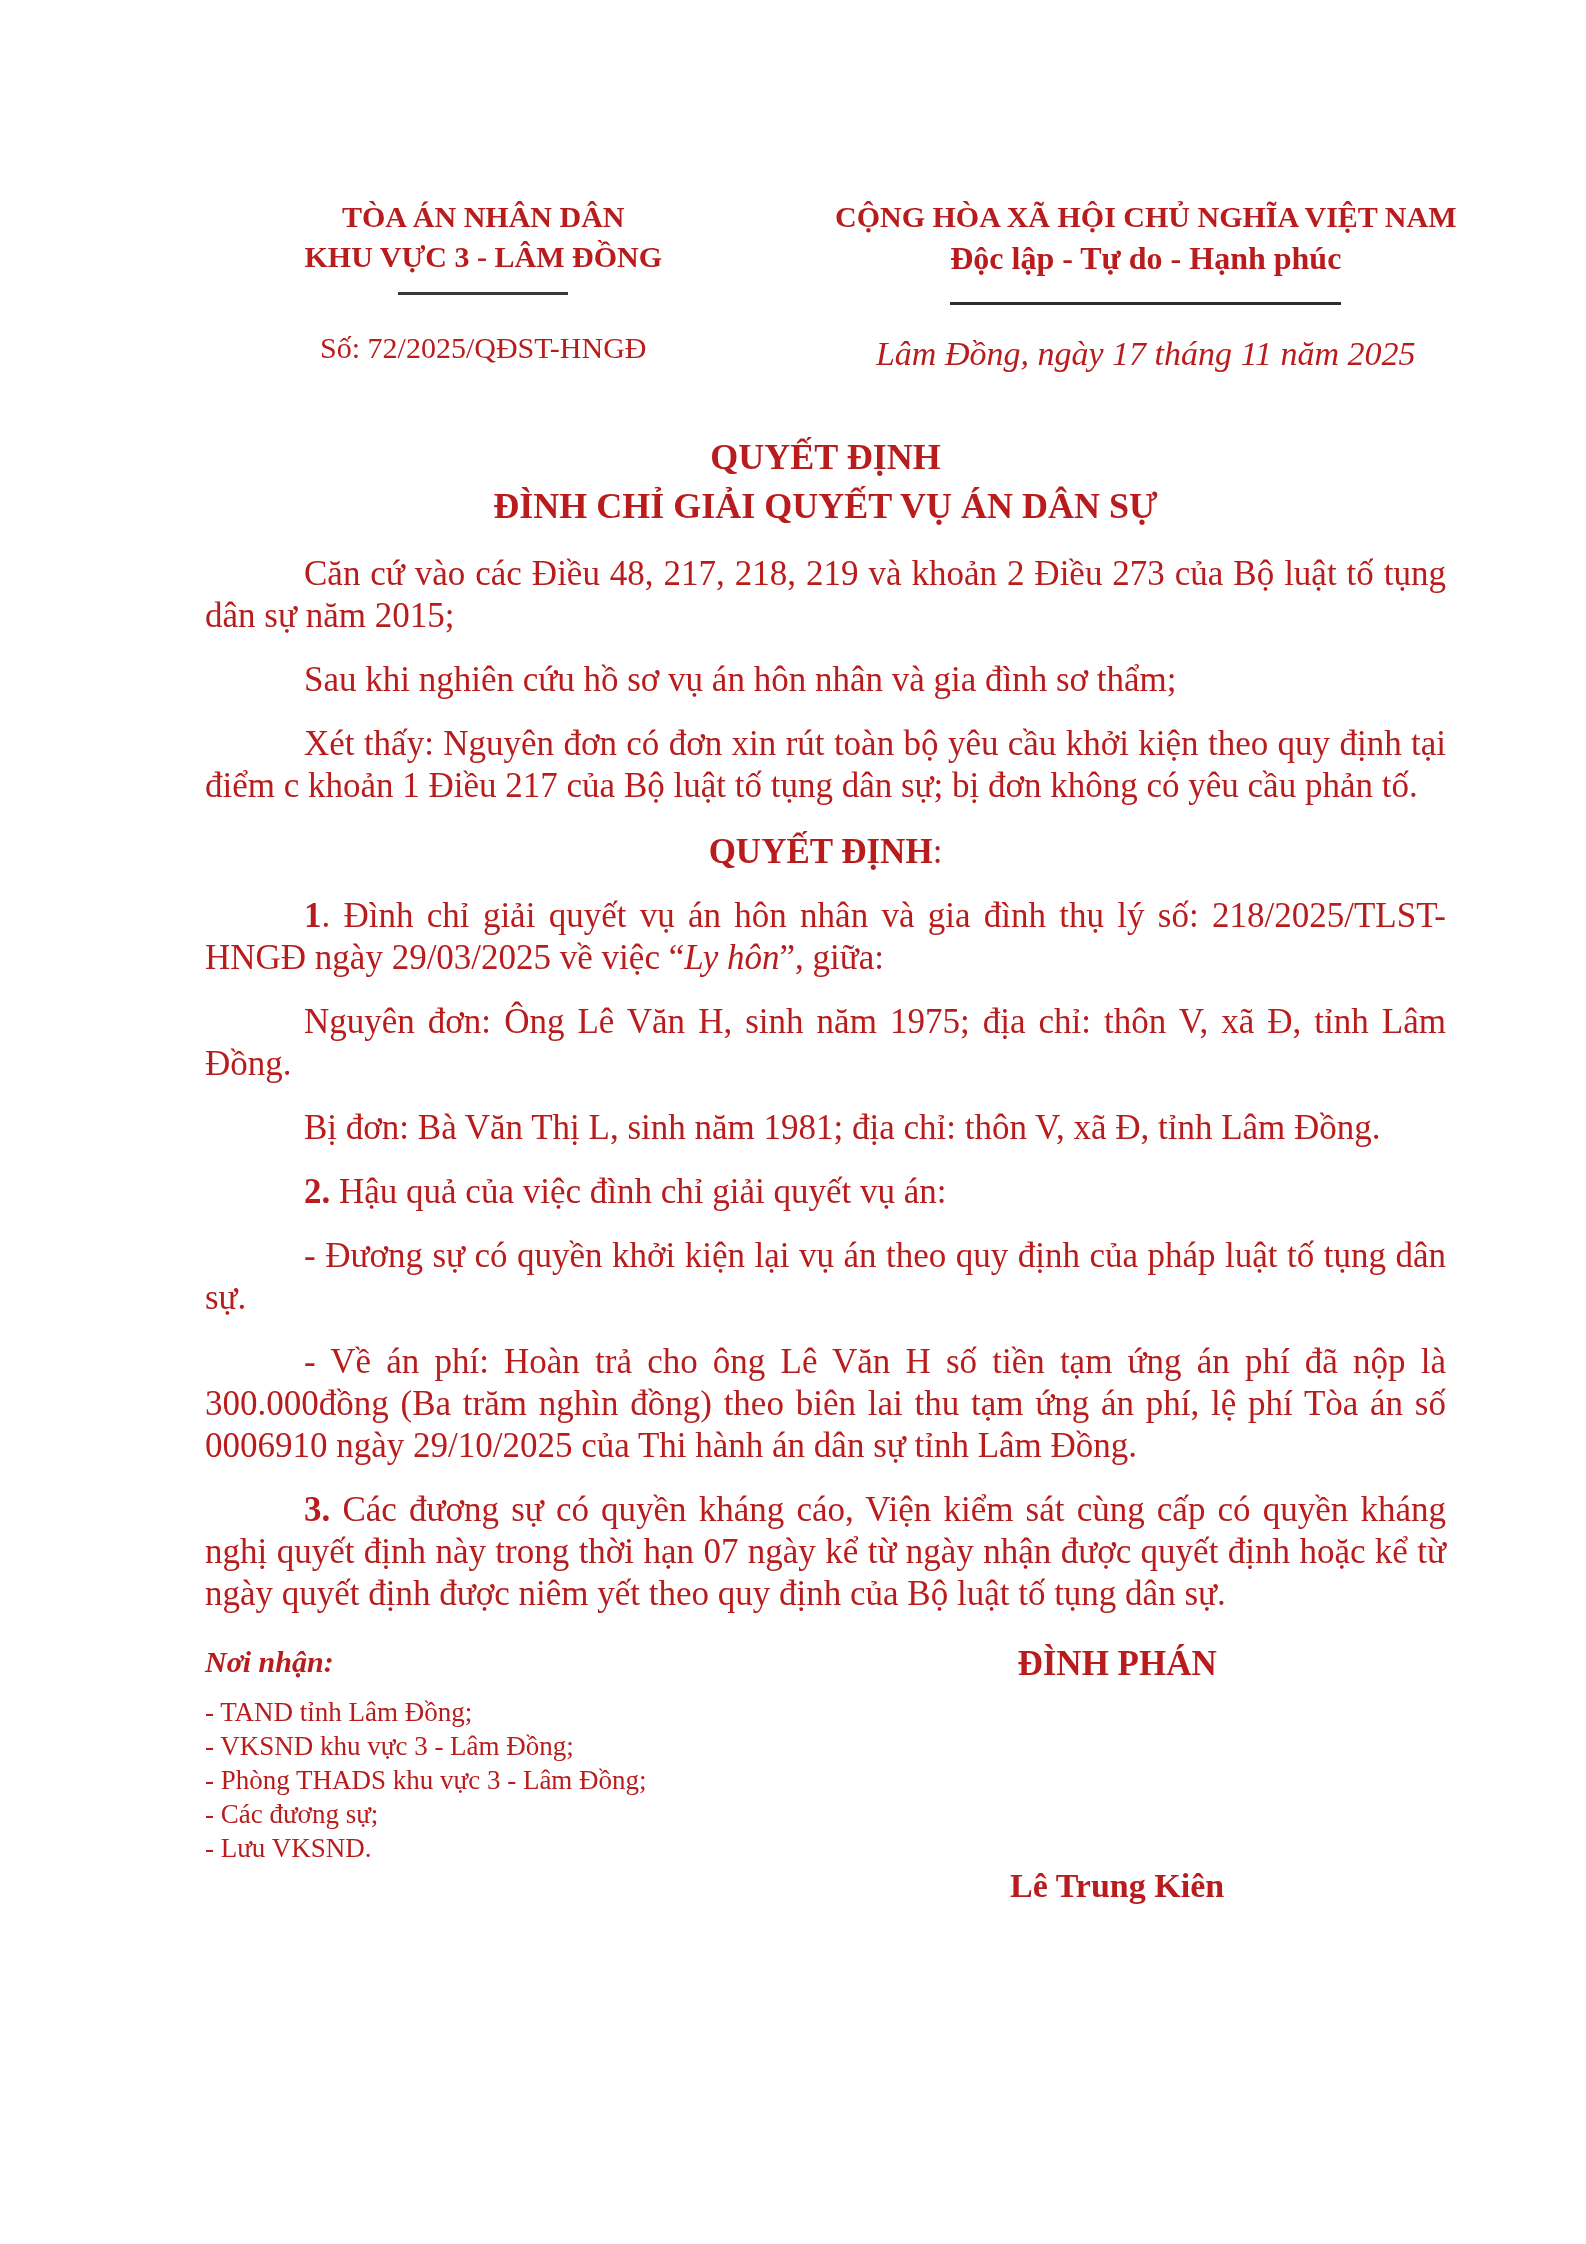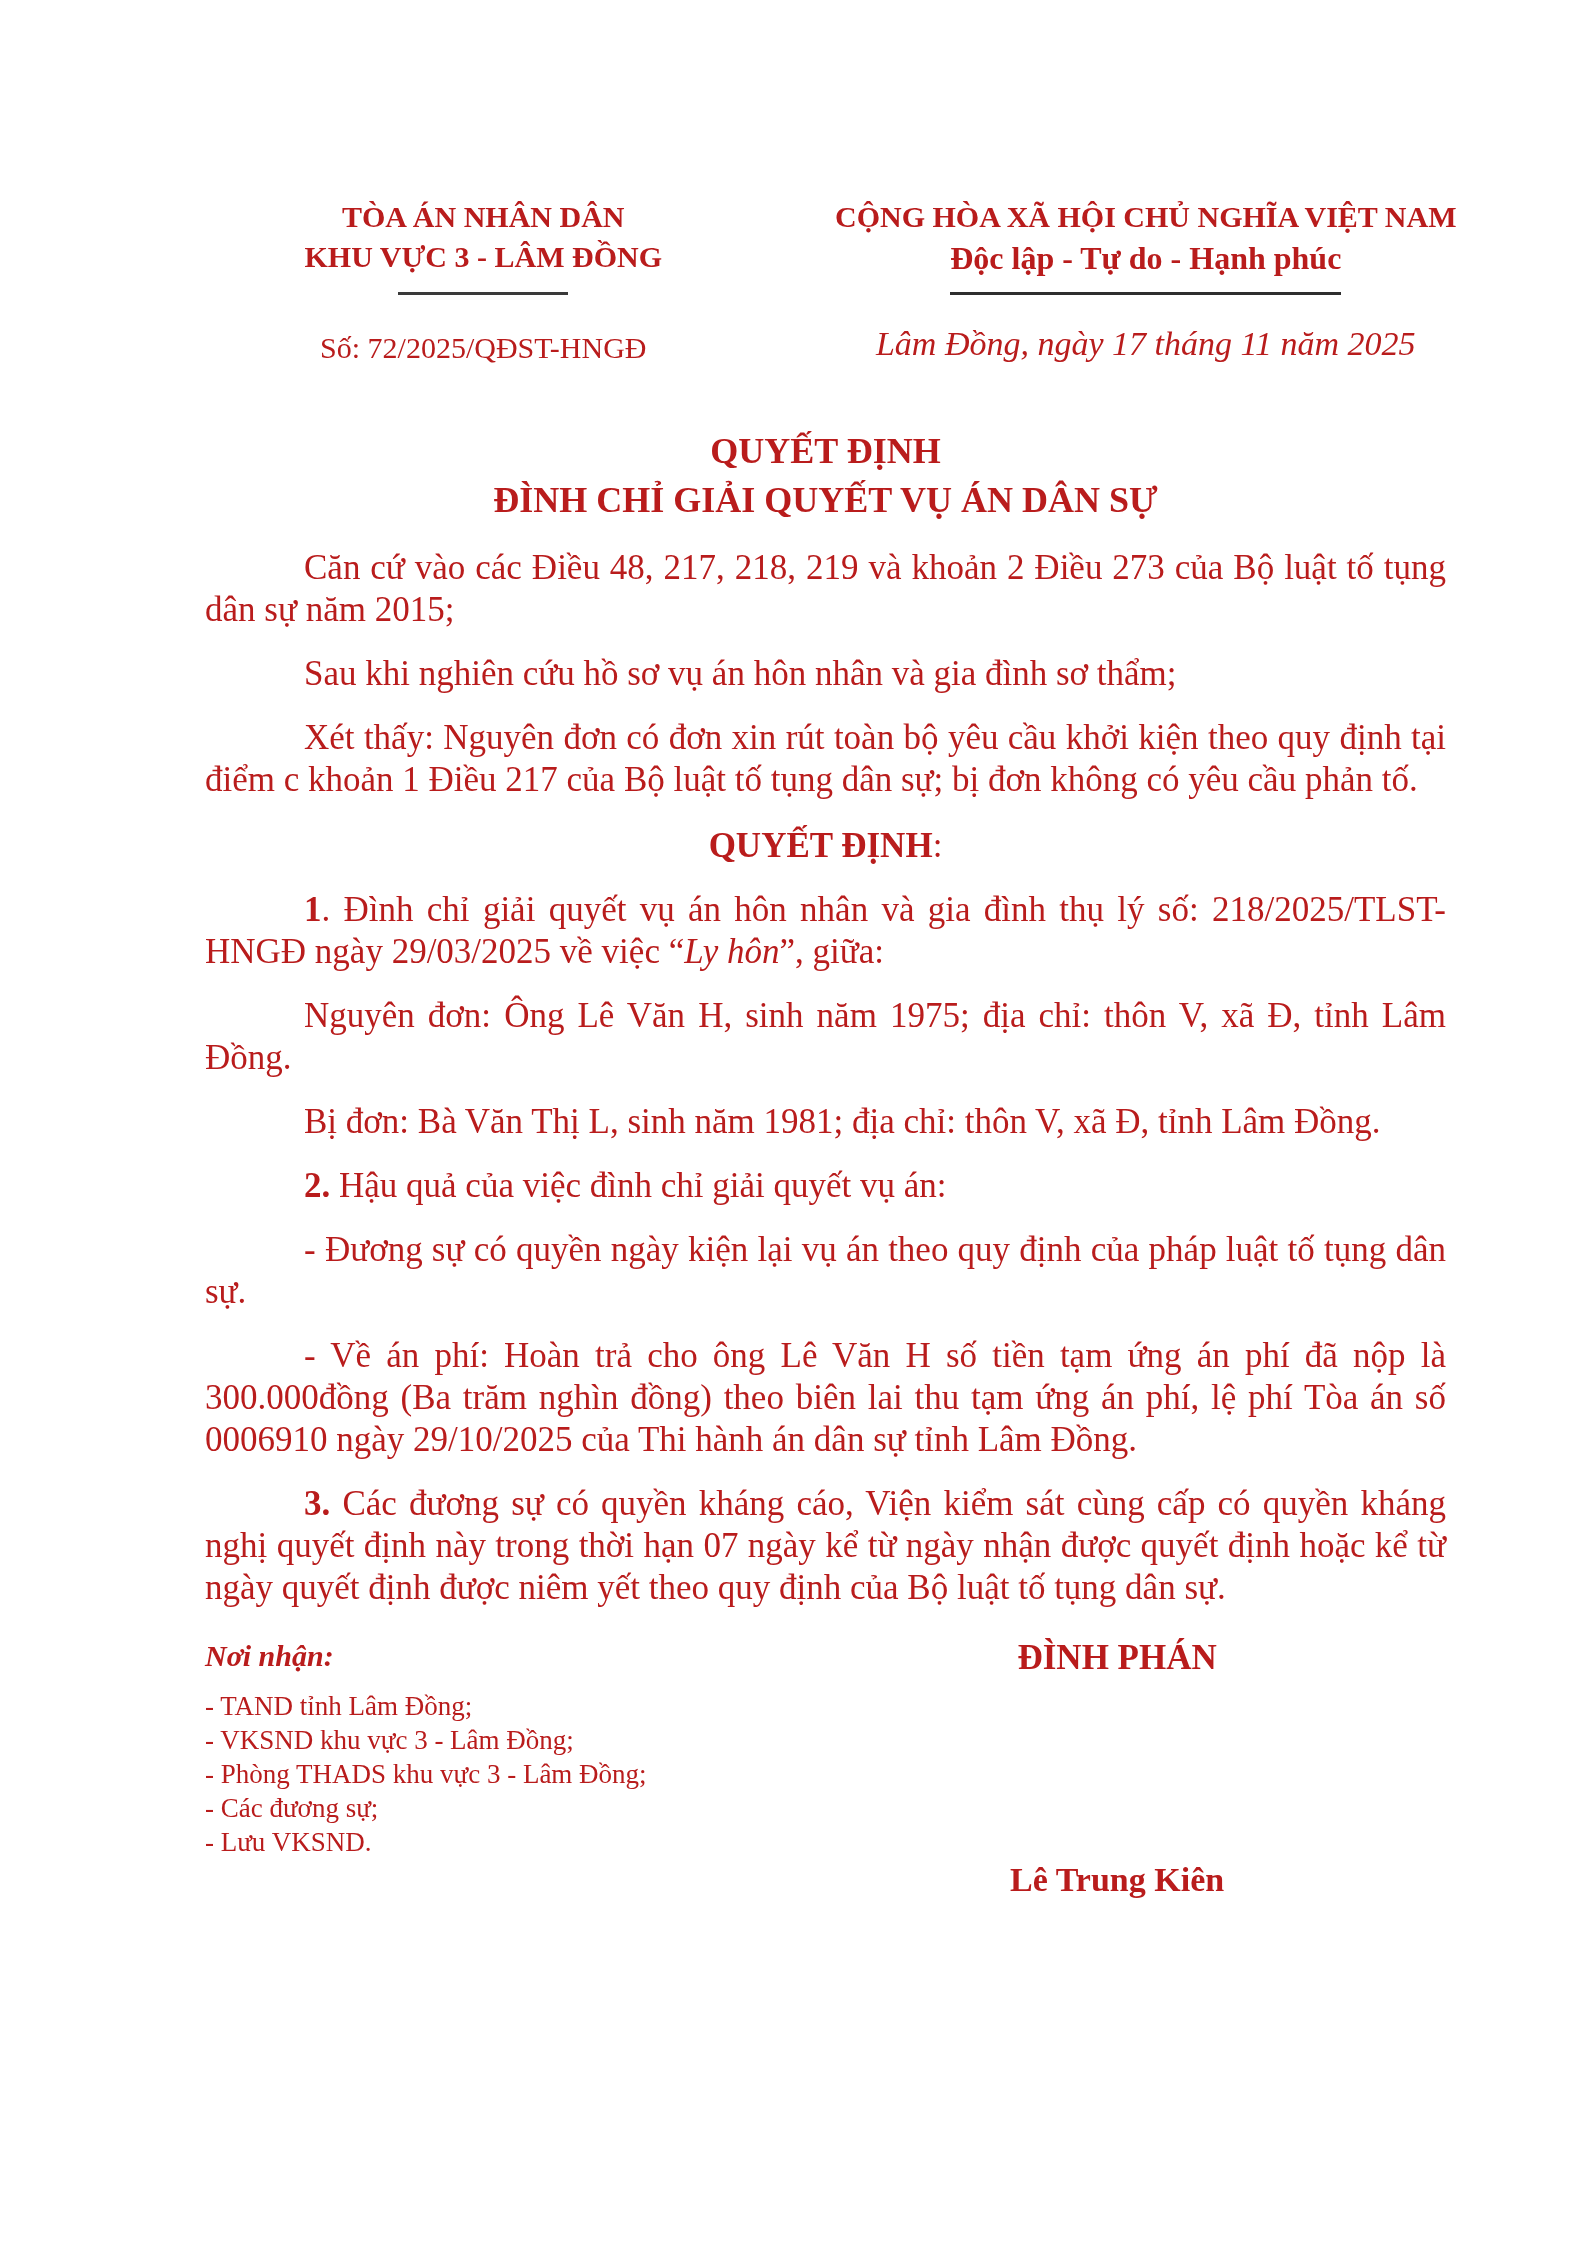--- a/index.html
+++ b/index.html
@@ -30,21 +30,21 @@
     font-size: 30px;
     line-height: 40px;
     white-space: nowrap;
   }
   .motto-wrap { margin-top: 1px; }
   .motto {
     display: inline-block;
     font-weight: bold;
     font-size: 32px;
     line-height: 40px;
-    padding-bottom: 14px;
+    padding-bottom: 24px;
     border-bottom: 3px solid #2e2e2e;
     white-space: nowrap;
   }
   .rule-s {
     width: 170px;
     border-top: 3px solid #3a3a3a;
     margin: 15px auto 0 auto;
     height: 0;
   }
   .docnum {
@@ -153,21 +153,21 @@
 
     <p class="para center-heading"><span class="b">QUYẾT ĐỊNH</span><span>:</span></p>
 
     <p class="para"><span class="b">1</span><span>. Đình chỉ giải quyết vụ án hôn nhân và gia đình thụ lý số: 218/2025/TLST-HNGĐ ngày 29/03/2025 về việc “</span><span class="it">Ly hôn</span><span>”, giữa:</span></p>
 
     <p class="para">Nguyên đơn: Ông Lê Văn H, sinh năm 1975; địa chỉ: thôn V, xã Đ, tỉnh Lâm Đồng.</p>
     <p class="para">Bị đơn: Bà Văn Thị L, sinh năm 1981; địa chỉ: thôn V, xã Đ, tỉnh Lâm Đồng.</p>
 
     <p class="para"><span class="b">2.</span><span> Hậu quả của việc đình chỉ giải quyết vụ án:</span></p>
 
-    <p class="para">- Đương sự có quyền ngày kiện lại vụ án theo quy định của pháp luật tố tụng dân sự.</p>
+    <p class="para">- Đương sự có quyền khởi kiện lại vụ án theo quy định của pháp luật tố tụng dân sự.</p>
     <p class="para">- Về án phí: Hoàn trả cho ông Lê Văn H số tiền tạm ứng án phí đã nộp là 300.000đồng (Ba trăm nghìn đồng) theo biên lai thu tạm ứng án phí, lệ phí Tòa án số 0006910 ngày 29/10/2025 của Thi hành án dân sự tỉnh Lâm Đồng.</p>
 
     <p class="para"><span class="b">3.</span><span> Các đương sự có quyền kháng cáo, Viện kiểm sát cùng cấp có quyền kháng nghị quyết định này trong thời hạn 07 ngày kể từ ngày nhận được quyết định hoặc kể từ ngày quyết định được niêm yết theo quy định của Bộ luật tố tụng dân sự.</span></p>
   </section>
 
   <section class="footer">
     <div class="f-left">
       <div class="recipients-label">Nơi nhận:</div>
       <div class="recipients">
         <div class="recipient">- TAND tỉnh Lâm Đồng;</div>

